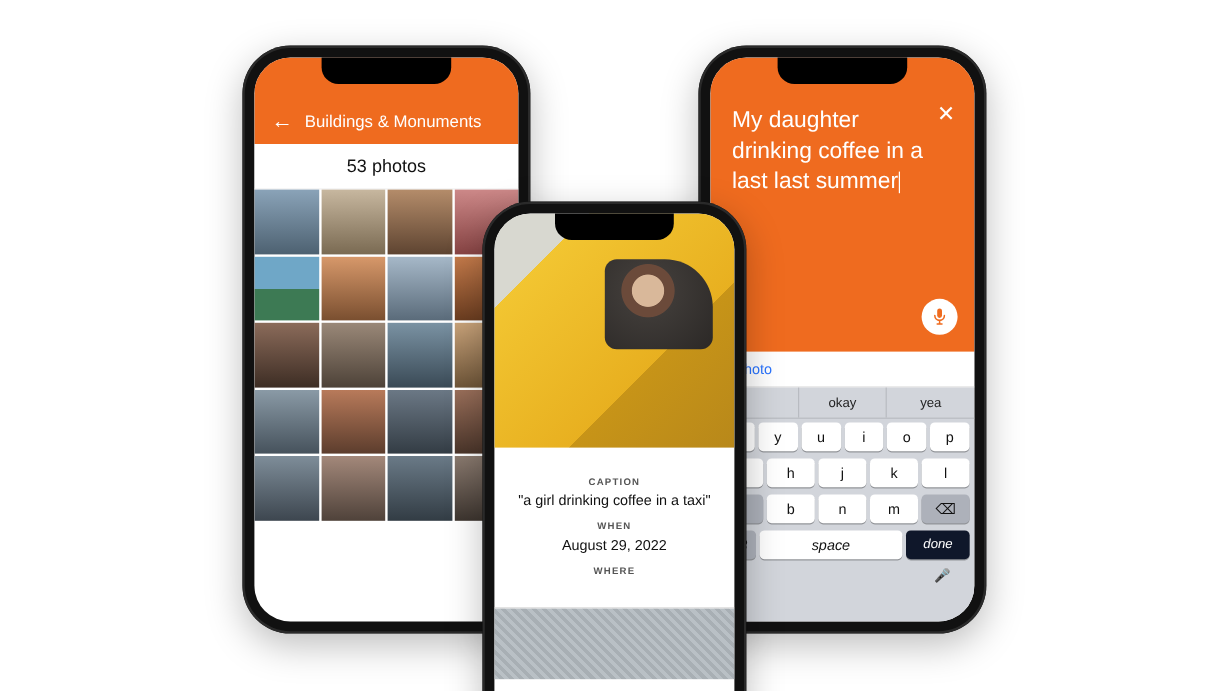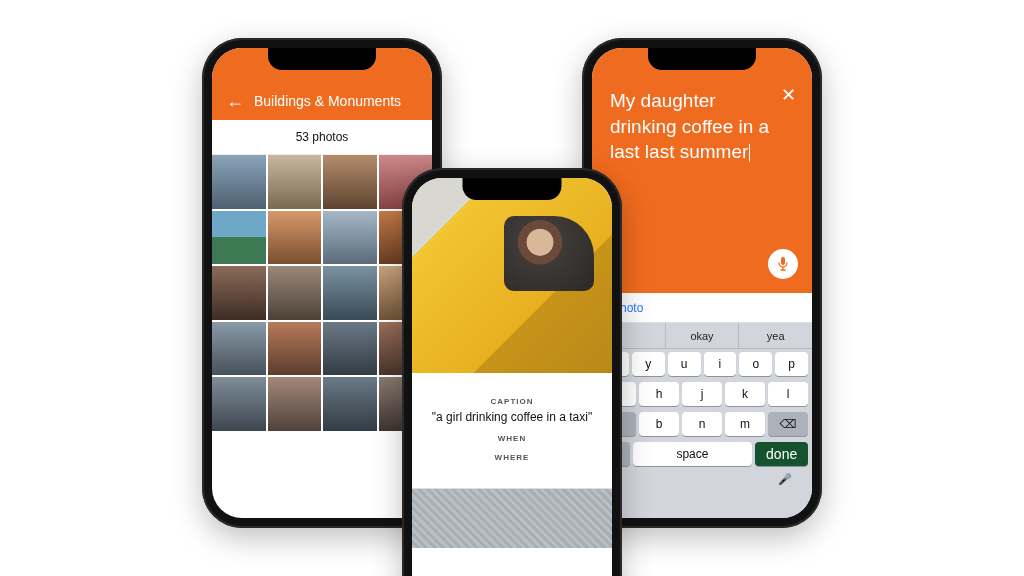--- a/index.html
+++ b/index.html
@@ -56,21 +56,21 @@
     display: flex;
     align-items: center;
     gap: 10px;
     font-size: 14px;
     font-weight: 500;
   }
   .back-arrow { font-size: 18px; line-height: 1; }
   .count-bar {
     background: #fff;
     text-align: center;
-    font-size: 12px;
+    font-size: 15px;
     padding: 10px 0;
     color: #111;
     border-bottom: 1px solid #eee;
   }
   .grid {
     display: grid;
     grid-template-columns: repeat(4, 1fr);
     gap: 2px;
     padding: 0;
   }
@@ -156,22 +156,22 @@
     border-radius:4px;
     box-shadow:0 1px 0 rgba(0,0,0,0.3);
     flex:1;
     height:24px;
     display:flex;align-items:center;justify-content:center;
     font-size:12px;
     min-width:0;
   }
   .key.mod { background:#adb1ba; }
   .key.space { flex:5; }
-  .key.done { background:#14532d; color:#fff; flex:2.2; font-size:14px;}
-  .kbd-bottom { display:flex; gap:3px; padding:3px 4px;}
+  .key.done { background:#0f172a; color:#fff; flex:2.2; font-size:11px;}
+  .kbd-bottom { display:flex; gap:3px; padding:3px 4px;font-style:italic;}
   .kbd-microw{height:20px;display:flex;align-items:center;justify-content:space-between;padding:0 20px;color:#555;}
 
   
   .phone-center {
     left: 50%;
     transform: translateX(-50%);
     top: 130px;
     width: 220px;
     height: 450px;
     z-index: 5;
@@ -300,19 +300,20 @@
   <div class="phone phone-center">
     <div class="notch"></div>
     <div class="screen">
       <div class="photo-hero">
         <div class="taxi-window"></div>
       </div>
       <div class="details">
         <div class="lbl">CAPTION</div>
         <div class="caption-val">"a girl drinking coffee in a taxi"</div>
         <div class="lbl">WHEN</div>
+        <div class="val">August 29, 2022</div>
         <div class="lbl">WHERE</div>
       </div>
       <div class="map-strip"></div>
     </div>
   </div>
 
 </div>
 
 </body></html>

